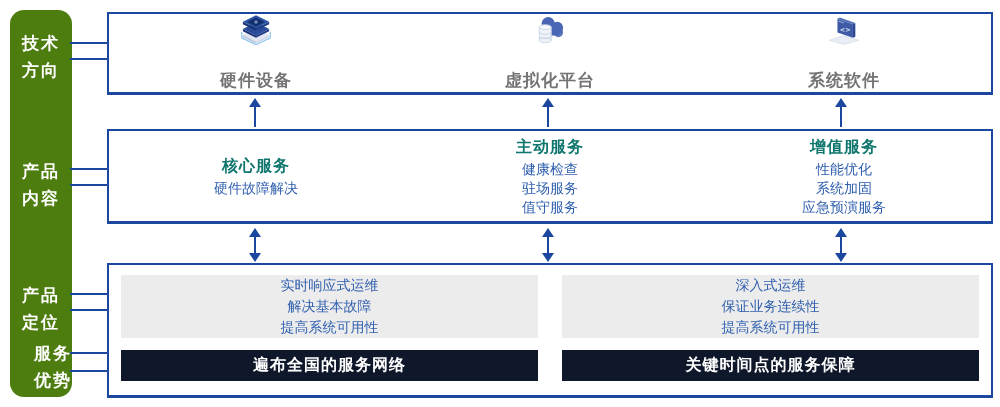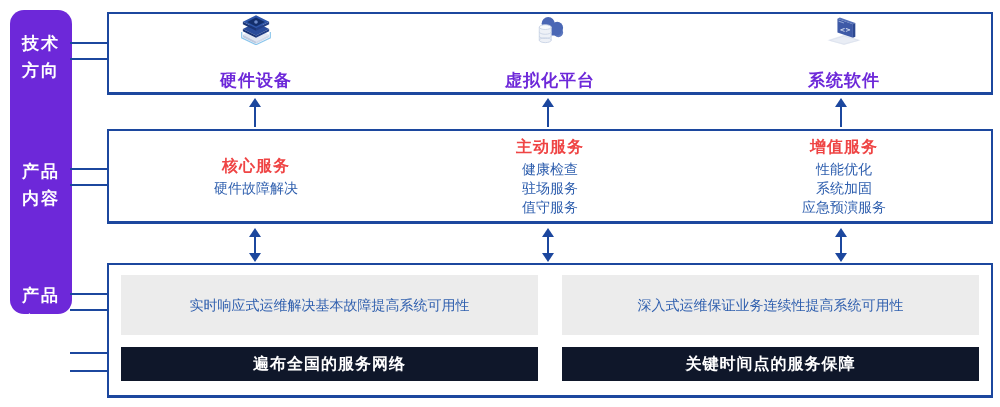--- a/index.html
+++ b/index.html
@@ -4,22 +4,22 @@
 <style>
   * { margin:0; padding:0; box-sizing:border-box; }
   html,body { background:#ffffff; }
   body { font-family:"Liberation Sans","DejaVu Sans",sans-serif; }
   .canvas {
     position:relative; width:1000px; height:407px; background:#ffffff; overflow:hidden;
   }
 
   
   .sidebar {
-    position:absolute; left:10px; top:10px; width:62px; height:304px;
-    background:#6d28d9; border-radius:14px;
+    position:absolute; left:10px; top:10px; width:62px; height:387px;
+    background:#4d7c0f; border-radius:14px;
   }
   .side-label {
     position:absolute; left:0; width:100%; text-align:center;
     color:#ffffff; font-weight:bold; font-size:17px; line-height:27px;
     letter-spacing:2px; white-space:pre-line;
   }
   .side-label.l1 { top:20px; }
   .side-label.l2 { top:148px; }
   .side-label.l3 { top:272px; }
   .side-label.l4 { top:330px;text-align:right; }
@@ -37,31 +37,31 @@
   .top-box { top:12px; height:83px; }
   .mid-box { top:129px; height:95px; }
   .bottom-box { top:263px; height:135px; }
 
   .col {
     flex:1; display:flex; flex-direction:column; align-items:center; justify-content:center;
   }
 
   
   .tech-icon { display:block; margin-bottom:2px; }
-  .tech-label { font-size:17px; font-weight:bold; color:#6d28d9; letter-spacing:1px;margin-top:22px; }
-
-  
-  .svc-title { font-size:16px; font-weight:bold; color:#ef4444; line-height:21px; margin-bottom:3px; letter-spacing:1px; }
+  .tech-label { font-size:17px; font-weight:bold; color:#737373; letter-spacing:1px;margin-top:22px; }
+
+  
+  .svc-title { font-size:16px; font-weight:bold; color:#0f766e; line-height:21px; margin-bottom:3px; letter-spacing:1px; }
   .svc-line  { font-size:14px; color:#2F5FAE; line-height:19px; }
 
   
   .bottom-box .col { padding:10px 12px 14px; justify-content:stretch; }
   .gray-panel {
     width:100%; flex:1; background:#ECECEC;
-    display:flex; align-items:center; justify-content:center;
+    display:flex; flex-direction:column; align-items:center; justify-content:center;
   }
   .gray-line { font-size:14px; color:#2F5FAE; line-height:21px; }
   .banner {
     width:100%; height:34px; margin-top:12px; background:#0f172a;
     display:flex; align-items:center; justify-content:center;
     color:#ffffff; font-size:16px; font-weight:bold; letter-spacing:1px;
   }
 
   
   .arrow-up, .arrow-double { position:absolute; width:14px; }

